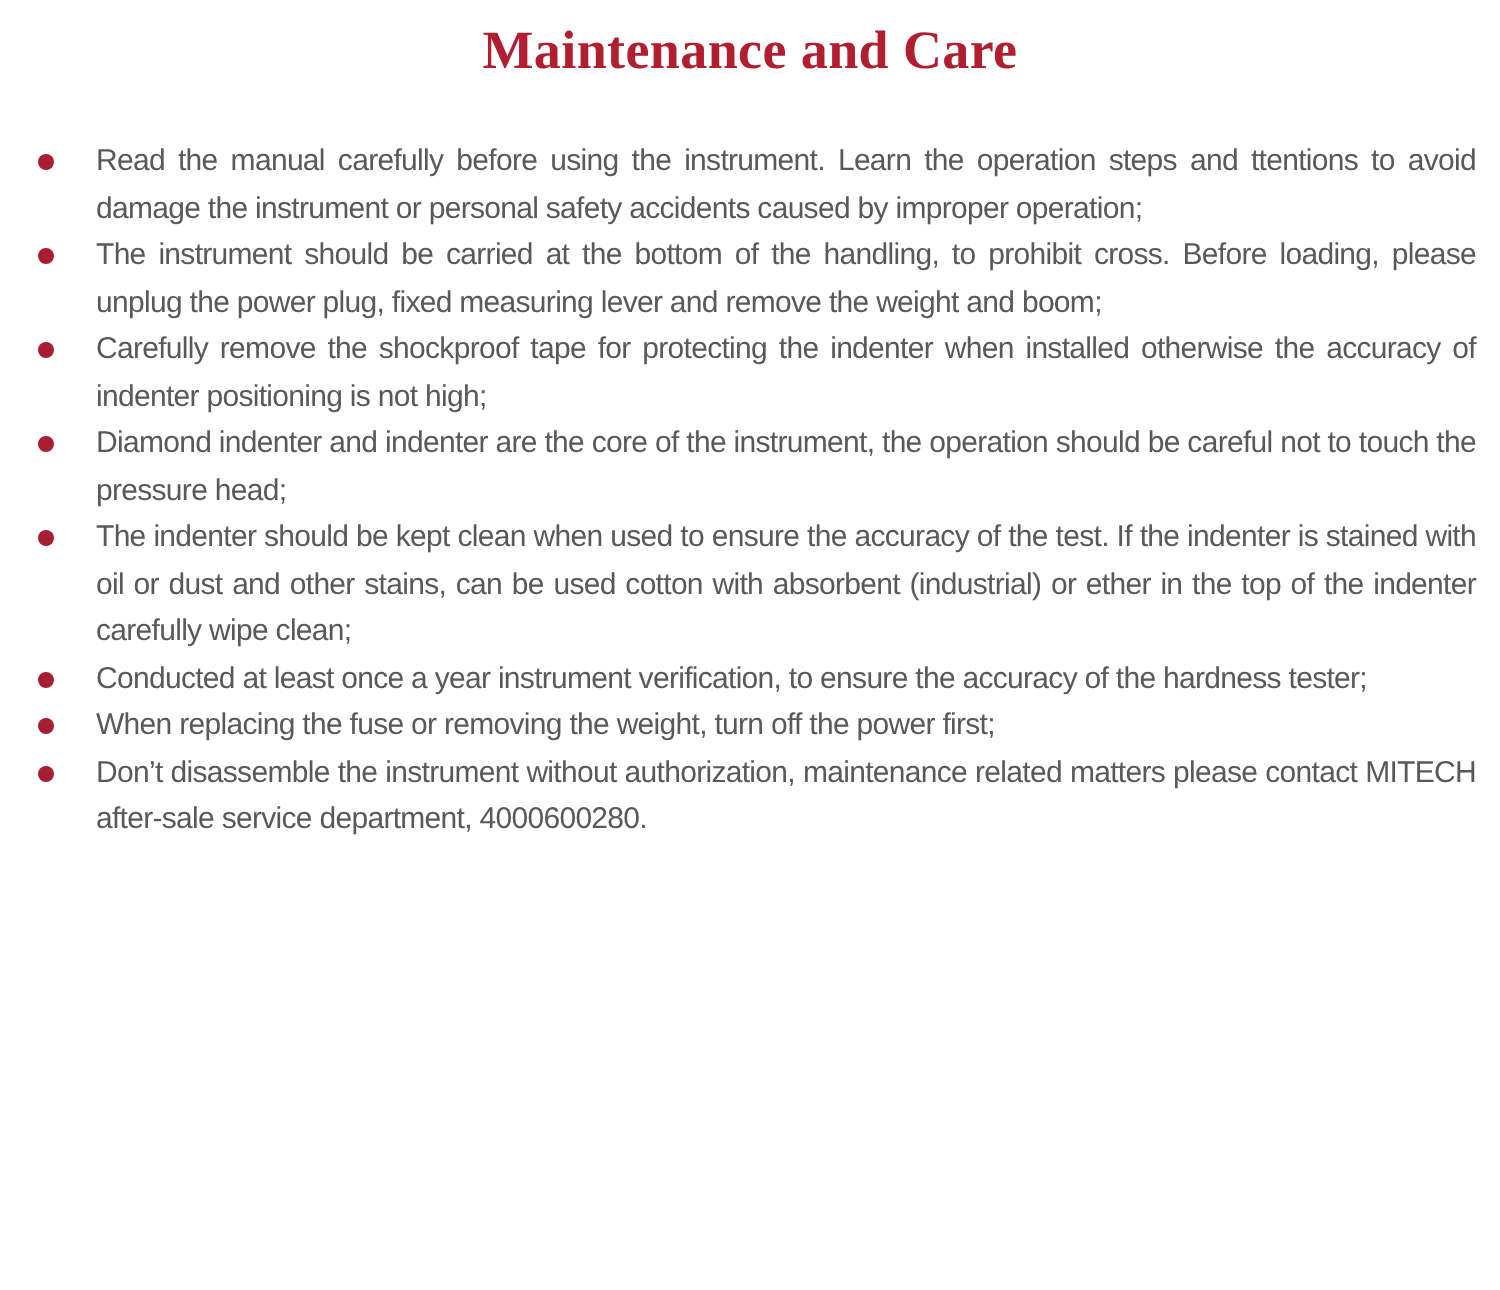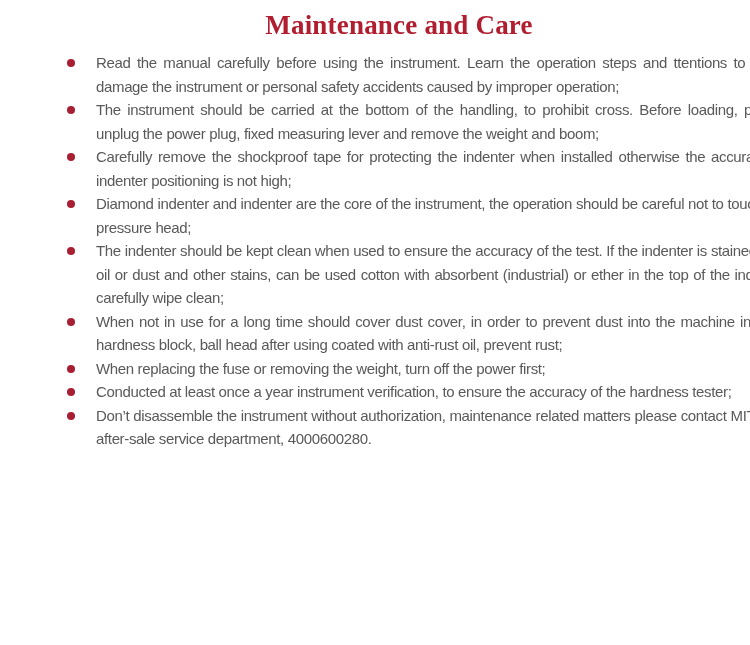--- a/index.html
+++ b/index.html
@@ -11,35 +11,34 @@
     height: 645px;
     background: var(--background, #ffffff);
     font-family: "Liberation Sans", sans-serif;
     overflow: hidden;
   }
   .page {
     position: relative;
     width: 750px;
     height: 645px;
     box-sizing: border-box;
-    padding-left: 48px;
   }
   .title {
     margin: 0;
     padding-top: 9px;
     font-family: "Liberation Serif", serif;
     font-weight: 700;
     font-size: 27px;
     line-height: 32px;
     letter-spacing: 0.2px;
     text-align: center;
     color: var(--title-color, #b01e30);
   }
   .list {
-    margin-top: 10px;
+    margin-top: 28px;
     width: 738px;
   }
   .item {
     position: relative;
     padding-left: 48px;
     box-sizing: border-box;
   }
   .bullet {
     position: absolute;
     left: 19px;
@@ -80,28 +79,24 @@
     <div class="item">
       <span class="bullet"></span>
       <p class="item-text">Diamond indenter and indenter are the core of the instrument, the operation should be careful not to touch the pressure head;</p>
     </div>
     <div class="item">
       <span class="bullet"></span>
       <p class="item-text">The indenter should be kept clean when used to ensure the accuracy of the test. If the indenter is stained with oil or dust and other stains, can be used cotton with absorbent (industrial) or ether in the top of the indenter carefully wipe clean;</p>
     </div>
     <div class="item">
       <span class="bullet"></span>
-      <p class="item-text">When not in use for a long time should cover dust cover, in order to prevent dust into the machine interior, hardness block, ball head after using coated with anti-rust oil, prevent rust;</p>
+      <p class="item-text">Conducted at least once a year instrument verification, to ensure the accuracy of the hardness tester;</p>
     </div>
     <div class="item">
       <span class="bullet"></span>
       <p class="item-text">When replacing the fuse or removing the weight, turn off the power first;</p>
-    </div>
-    <div class="item">
-      <span class="bullet"></span>
-      <p class="item-text">Conducted at least once a year instrument verification, to ensure the accuracy of the hardness tester;</p>
     </div>
     <div class="item">
       <span class="bullet"></span>
       <p class="item-text">Don’t disassemble the instrument without authorization, maintenance related matters please contact MITECH after-sale service department, 4000600280.</p>
     </div>
   </div>
 </div>
 
 </body></html>

